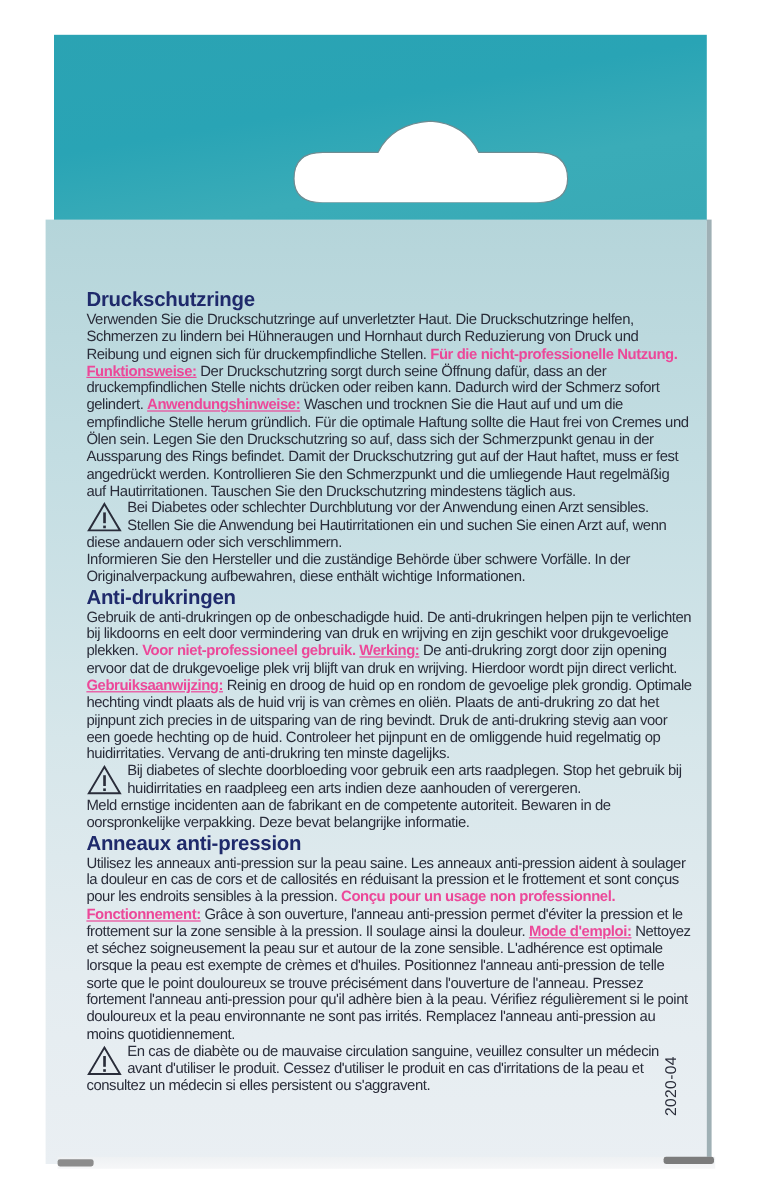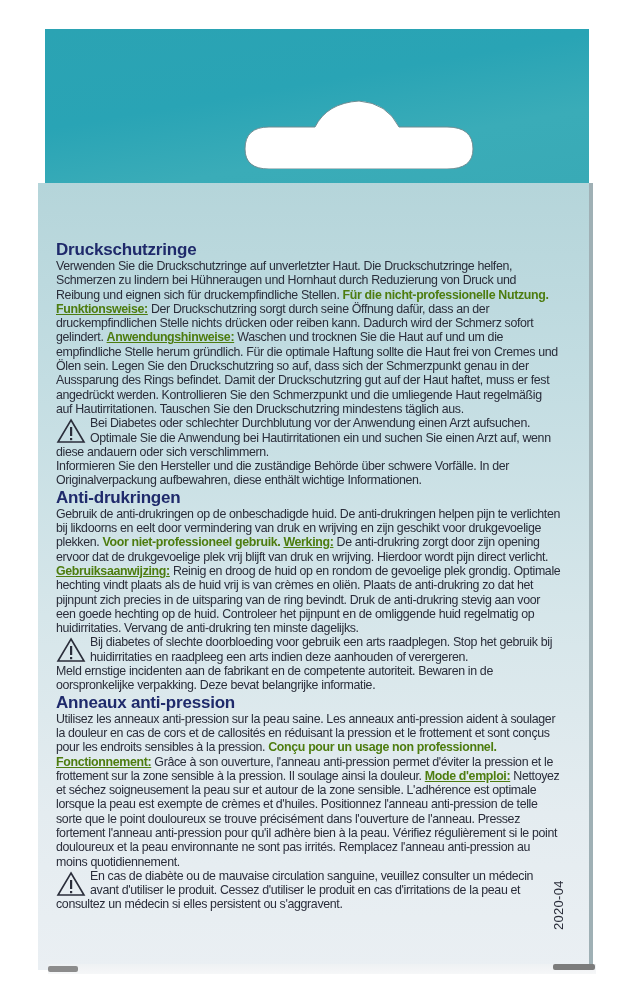--- a/index.html
+++ b/index.html
@@ -21,33 +21,33 @@
     border-right:4px solid #9fb0b5;
     box-sizing:border-box;
   }
   .box-bottom-edge {
     position:absolute; left:48px; top:964px; width:548px; height:10px;
     background:linear-gradient(180deg,#eef1f3,#f6f7f8);
   }
   .tear-left { position:absolute; left:48px; top:966px; width:30px; height:6px; background:#8c8c8c; border-radius:2px; }
   .tear-right { position:absolute; left:553px; top:964px; width:42px; height:6px; background:#7c7c7c; border-radius:2px; }
   .content {
-    position:absolute; left:56px; top:240px; width:505px;
+    position:absolute; left:72px; top:240px; width:505px;
     color:#2a2d3a;
     font-family:"Liberation Sans", sans-serif;
     font-size:12.4px; line-height:14.3px;
     letter-spacing:-0.35px;
   }
   .section { margin:0 0 0 0; }
   .section h2 {
     margin:0 0 0 0; font-size:17px; line-height:19px; font-weight:bold;
     color:#1f2a6b; letter-spacing:-0.2px;
   }
   .para { margin:0; }
-  .bold { font-weight:bold; color:#4d7c0f; }
+  .bold { font-weight:bold; color:#ec4899; }
   .u { text-decoration:underline; text-underline-offset:1px;text-align:right; }
   .warn { position:relative; padding-left:0; }
   .warn-icon {
     float:left; width:30px; height:26px; margin:2px 4px 0 0;
   }
   .tail { clear:both; }
   .date-code {
     position:absolute; left:551px; top:930px;
     transform:rotate(-90deg); transform-origin:left top;
     font-size:13px; color:#2a2d3a; letter-spacing:0.3px;
@@ -75,21 +75,21 @@
     <p class="para">
       <span>Verwenden Sie die Druckschutzringe auf unverletzter Haut. Die Druckschutzringe helfen, Schmerzen zu lindern bei Hühneraugen und Hornhaut durch Reduzierung von Druck und Reibung und eignen sich für druckempfindliche Stellen. </span><span class="bold">Für die nicht-professionelle Nutzung.</span>
       <span class="bold u">Funktionsweise:</span><span> Der Druckschutzring sorgt durch seine Öffnung dafür, dass an der druckempfindlichen Stelle nichts drücken oder reiben kann. Dadurch wird der Schmerz sofort gelindert. </span><span class="bold u">Anwendungshinweise:</span><span> Waschen und trocknen Sie die Haut auf und um die empfindliche Stelle herum gründlich. Für die optimale Haftung sollte die Haut frei von Cremes und Ölen sein. Legen Sie den Druckschutzring so auf, dass sich der Schmerzpunkt genau in der Aussparung des Rings befindet. Damit der Druckschutzring gut auf der Haut haftet, muss er fest angedrückt werden. Kontrollieren Sie den Schmerzpunkt und die umliegende Haut regelmäßig auf Hautirritationen. Tauschen Sie den Druckschutzring mindestens täglich aus.</span>
     </p>
     <div class="warn">
       <svg class="warn-icon" viewBox="0 0 30 26">
           <path d="M15 2 L28 24 L2 24 Z" fill="none" stroke="#2a2d3a" stroke-width="1.6"></path>
           <rect x="14" y="9" width="2.2" height="9" fill="#2a2d3a"></rect>
           <rect x="14" y="20" width="2.2" height="2.2" fill="#2a2d3a"></rect>
         </svg>
-      <span>Bei Diabetes oder schlechter Durchblutung vor der Anwendung einen Arzt aufsuchen. Optimale Sie die Anwendung bei Hautirritationen ein und suchen Sie einen Arzt auf, wenn diese andauern oder sich verschlimmern.</span>
+      <span>Bei Diabetes oder schlechter Durchblutung vor der Anwendung einen Arzt sensibles. Stellen Sie die Anwendung bei Hautirritationen ein und suchen Sie einen Arzt auf, wenn diese andauern oder sich verschlimmern.</span>
     </div>
     <p class="para tail">Informieren Sie den Hersteller und die zuständige Behörde über schwere Vorfälle. In der Originalverpackung aufbewahren, diese enthält wichtige Informationen.</p>
   </div>
 
   <div class="section">
     <h2>Anti-drukringen</h2>
     <p class="para">
       <span>Gebruik de anti-drukringen op de onbeschadigde huid. De anti-drukringen helpen pijn te verlichten bij likdoorns en eelt door vermindering van druk en wrijving en zijn geschikt voor drukgevoelige plekken. </span><span class="bold">Voor niet-professioneel gebruik.</span>
       <span class="bold u">Werking:</span><span> De anti-drukring zorgt door zijn opening ervoor dat de drukgevoelige plek vrij blijft van druk en wrijving. Hierdoor wordt pijn direct verlicht. </span><span class="bold u">Gebruiksaanwijzing:</span><span> Reinig en droog de huid op en rondom de gevoelige plek grondig. Optimale hechting vindt plaats als de huid vrij is van crèmes en oliën. Plaats de anti-drukring zo dat het pijnpunt zich precies in de uitsparing van de ring bevindt. Druk de anti-drukring stevig aan voor een goede hechting op de huid. Controleer het pijnpunt en de omliggende huid regelmatig op huidirritaties. Vervang de anti-drukring ten minste dagelijks.</span>
     </p>

